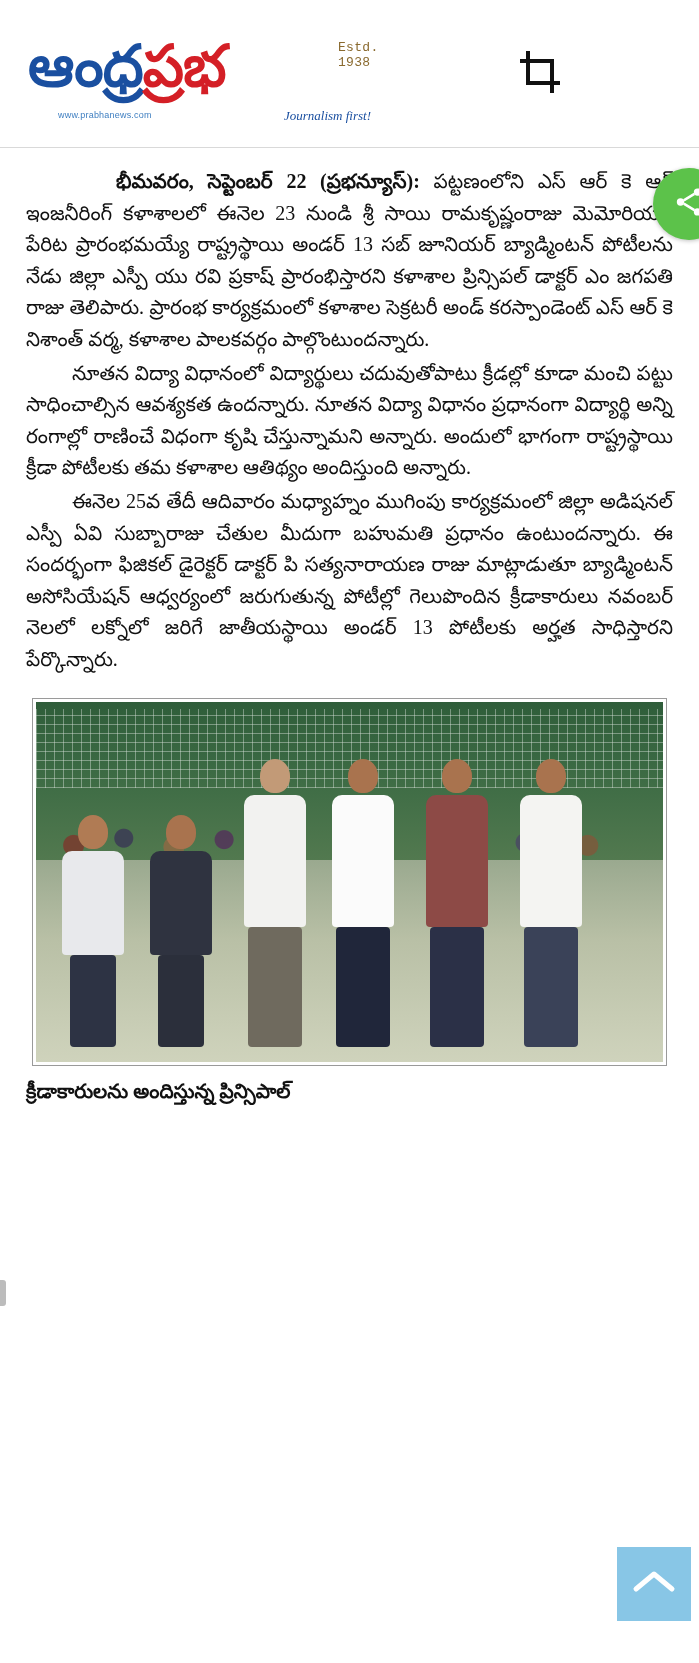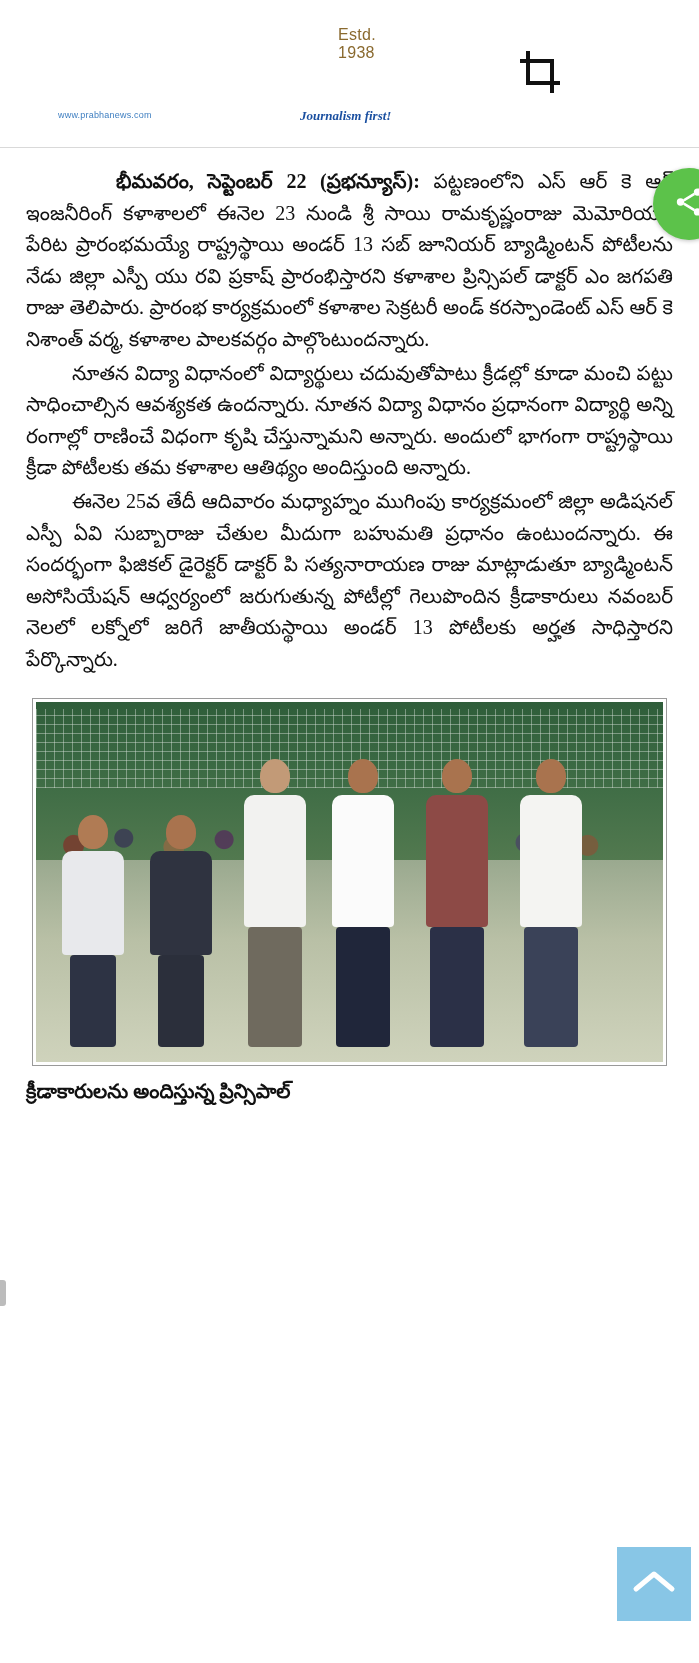--- a/index.html
+++ b/index.html
@@ -27,23 +27,23 @@
   .logo-wrap {
     position: absolute;
     left: 28px;
     top: 26px;
     width: 380px;
     height: 104px;
   }
   .logo-estd {
     position: absolute;
     left: 310px;
-    top: 0px;
-    font-family: Liberation Sans, sans-serif;
-    font-size: 16px;
+    top: 14px;
+    font-family: Liberation Mono, monospace;
+    font-size: 13px;
     color: #8a6a2f;
     letter-spacing: .3px;
   }
   .logo-main {
     position: absolute;
     left: 0; top: 12px;
     font-family: "Liberation Serif", serif;
     font-size: 58px;
     font-weight: bold;
     color: #1a4fa0;
@@ -55,27 +55,26 @@
   .logo-url {
     position: absolute;
     left: 30px;
     top: 84px;
     font-size: 9px;
     color: #3f7fc1;
     letter-spacing: .2px;
   }
   .logo-tag {
     position: absolute;
-    left: 272px;
+    left: 256px;
     top: 82px;
     font-family: "Liberation Serif", serif;
     font-style: italic;
     font-size: 13px;
     color: #1a4fa0;
-    font-weight: bold;
   }
   .crop-btn {
     position: absolute;
     right: 130px;
     top: 44px;
     width: 58px;
     height: 58px;
     display: flex;
     align-items: center;
     justify-content: center;
@@ -236,20 +235,21 @@
   }
 </style>
 </head>
 <body>
 
 <div class="page">
 
   <div class="masthead">
     <div class="logo-wrap">
       <div class="logo-estd">Estd. 1938</div>
+      <div class="logo-main"><span>ఆంధ్ర</span><span class="accent">ప్రభ</span></div>
       <div class="logo-url">www.prabhanews.com</div>
       <div class="logo-tag">Journalism first!</div>
     </div>
 
     <div class="crop-btn">
       <span>
         <svg width="44" height="44" viewBox="0 0 44 44">
           <path d="M10 2 V32 H40" fill="none" stroke="#111" stroke-width="4" stroke-linecap="square"></path>
           <path d="M4 10 H34 V40" fill="none" stroke="#111" stroke-width="4" stroke-linecap="square"></path>
         </svg>

